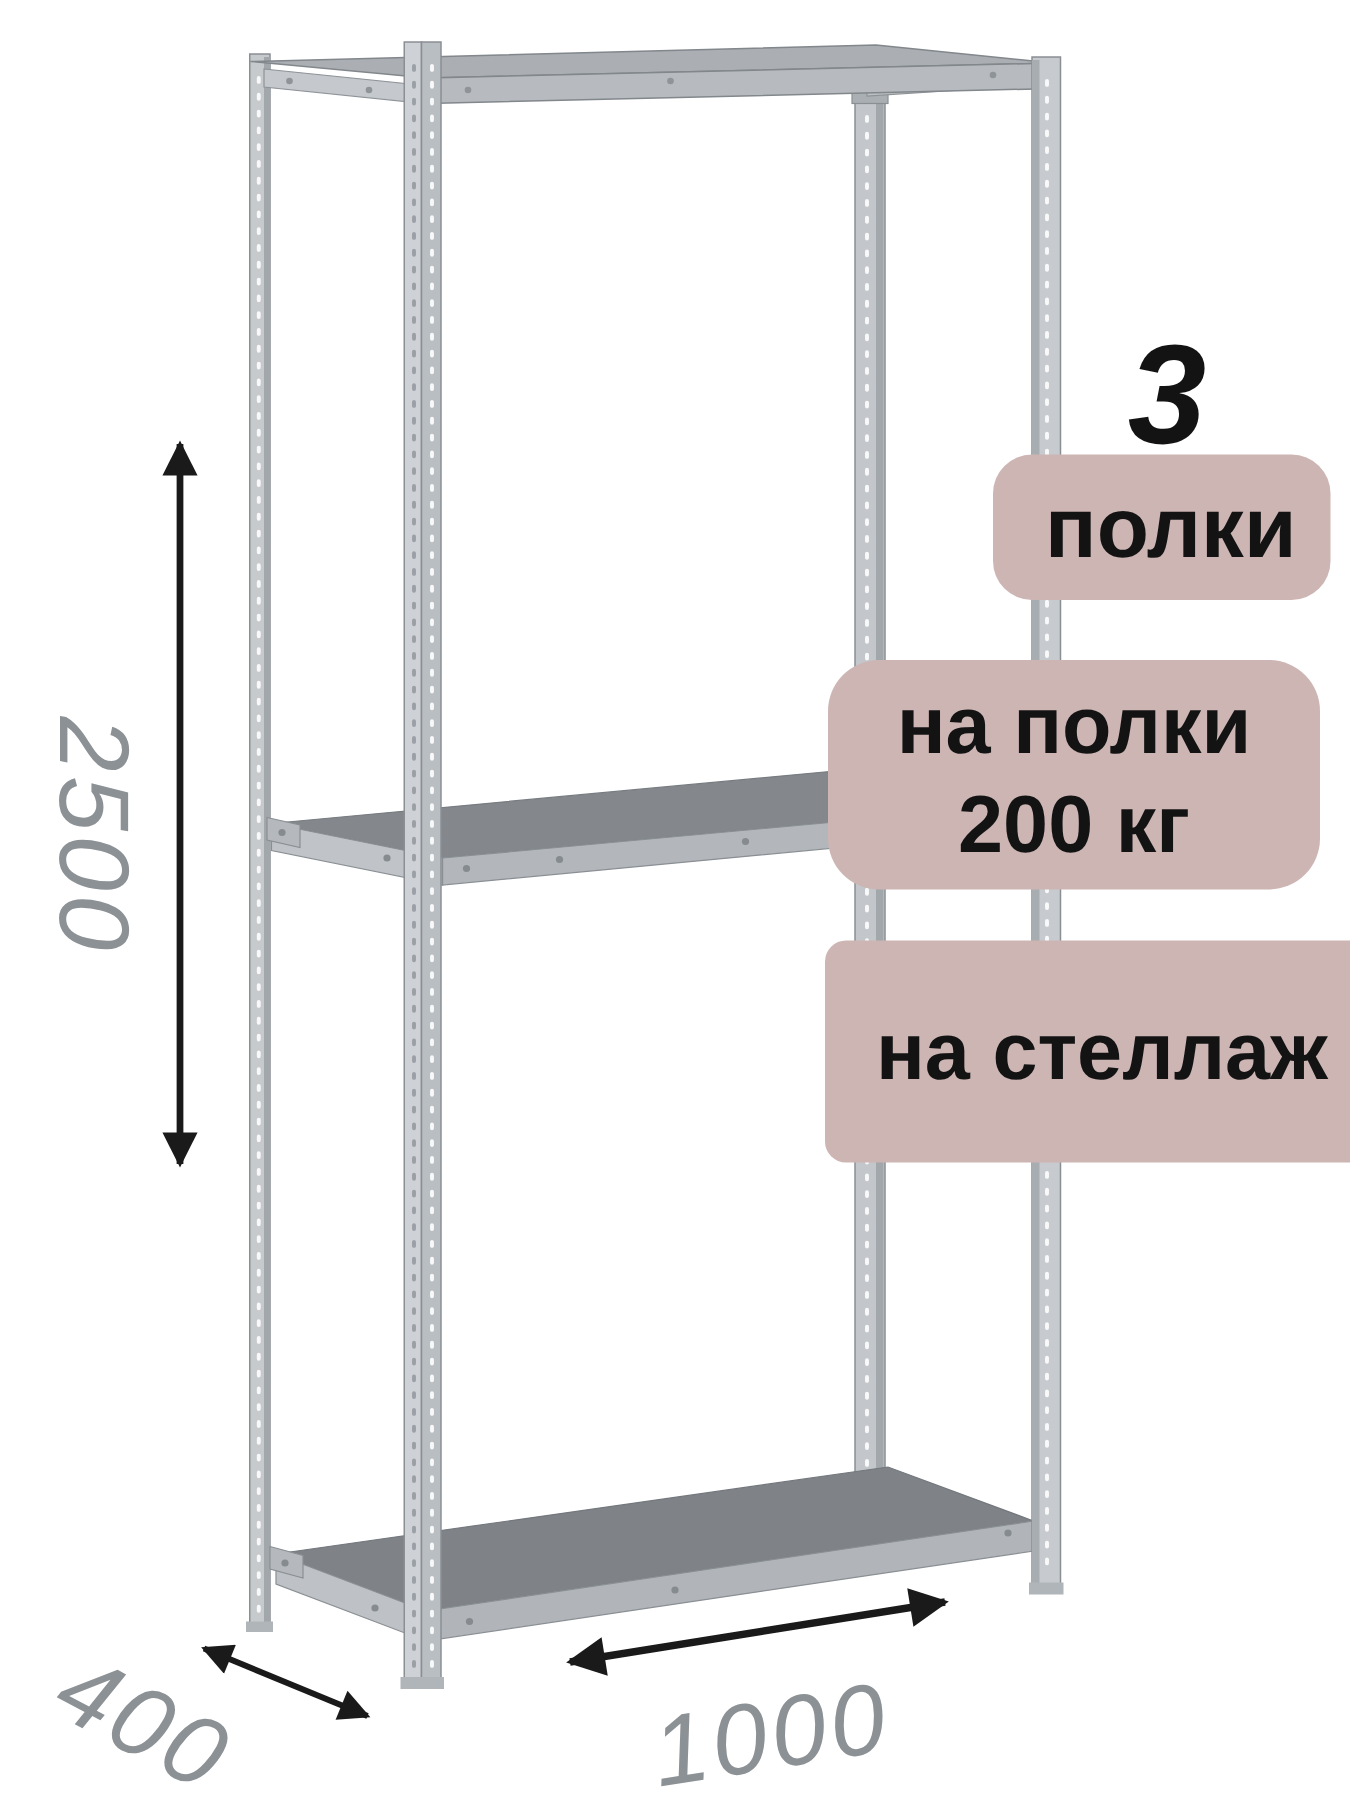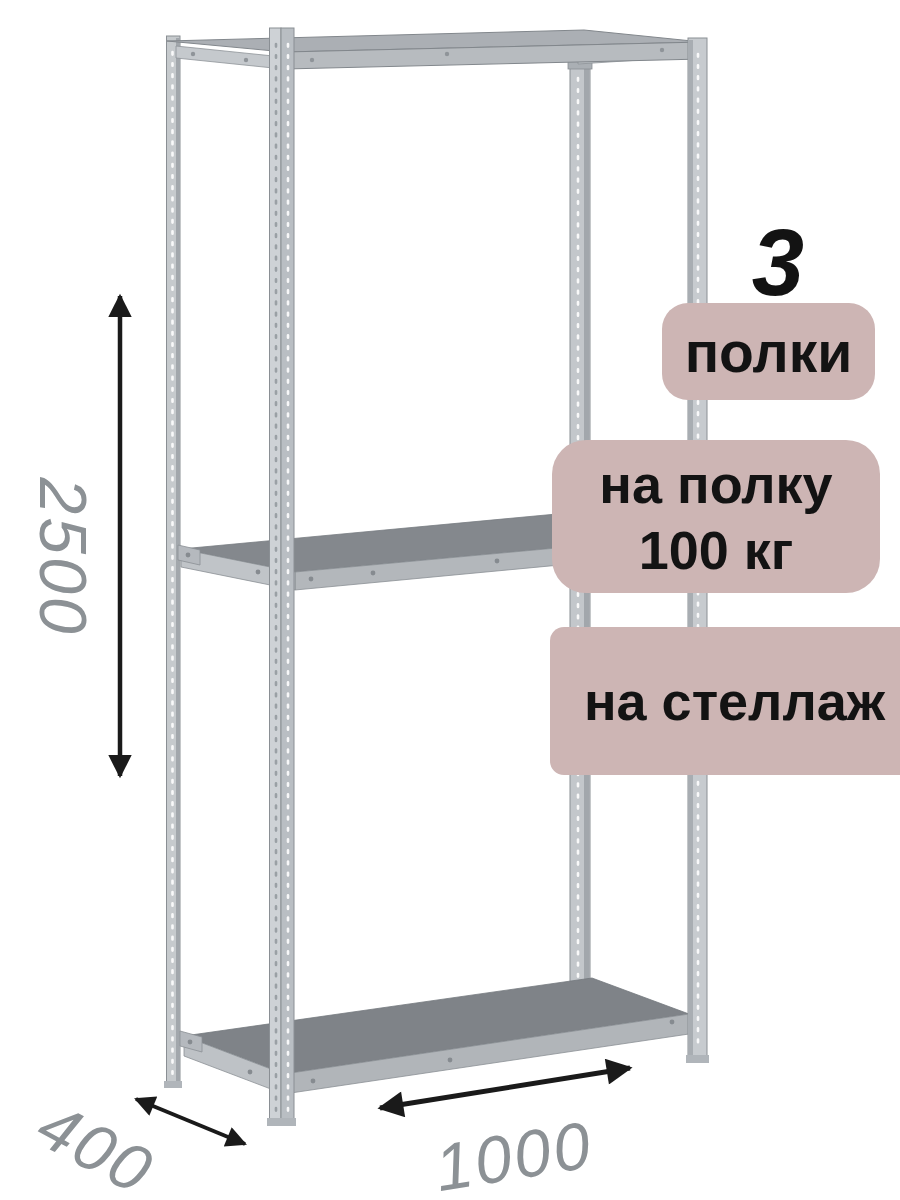--- a/index.html
+++ b/index.html
@@ -17,21 +17,21 @@
   .dim-width{left:514px;top:1156px;transform:translate(-50%,-50%) rotate(-9deg);}
   .count-number{
     position:absolute;left:778px;top:263px;transform:translate(-50%,-50%);
     font-size:94px;font-weight:700;font-style:italic;color:#131313;white-space:nowrap;
   }
   .badge{
     position:absolute;background:#cdb5b4;color:#131313;font-weight:700;
     display:flex;flex-direction:column;align-items:center;justify-content:center;
     text-align:center;white-space:nowrap;
   }
-  .badge-count{left:662px;top:303px;width:213px;height:97px;border-radius:26px;font-size:57px;}
+  .badge-count{left:662px;top:303px;width:213px;height:97px;border-radius:26px;font-size:57px;padding-left:12px;}
   .badge-shelf-load{left:552px;top:440px;width:328px;height:153px;border-radius:34px;font-size:54px;line-height:66px;}
   .badge-rack-load{left:550px;top:627px;width:369px;height:148px;border-radius:14px;font-size:54px;line-height:66px;}
 </style>
 </head>
 <body>
 
 <div class="canvas">
 
   <svg width="900" height="1200" viewBox="0 0 900 1200">
     <defs>
@@ -112,21 +112,21 @@
   <div class="dim dim-depth">400</div>
   <div class="dim dim-width">1000</div>
 
   <div class="count-number">3</div>
 
   <div class="badge badge-count">
     <span>полки</span>
   </div>
 
   <div class="badge badge-shelf-load">
-    <span>на полку</span>
-    <span>100 кг</span>
+    <span>на полки</span>
+    <span>200 кг</span>
   </div>
 
   <div class="badge badge-rack-load">
     <span>на стеллаж</span>
   </div>
 
 </div>
 
 </body></html>

